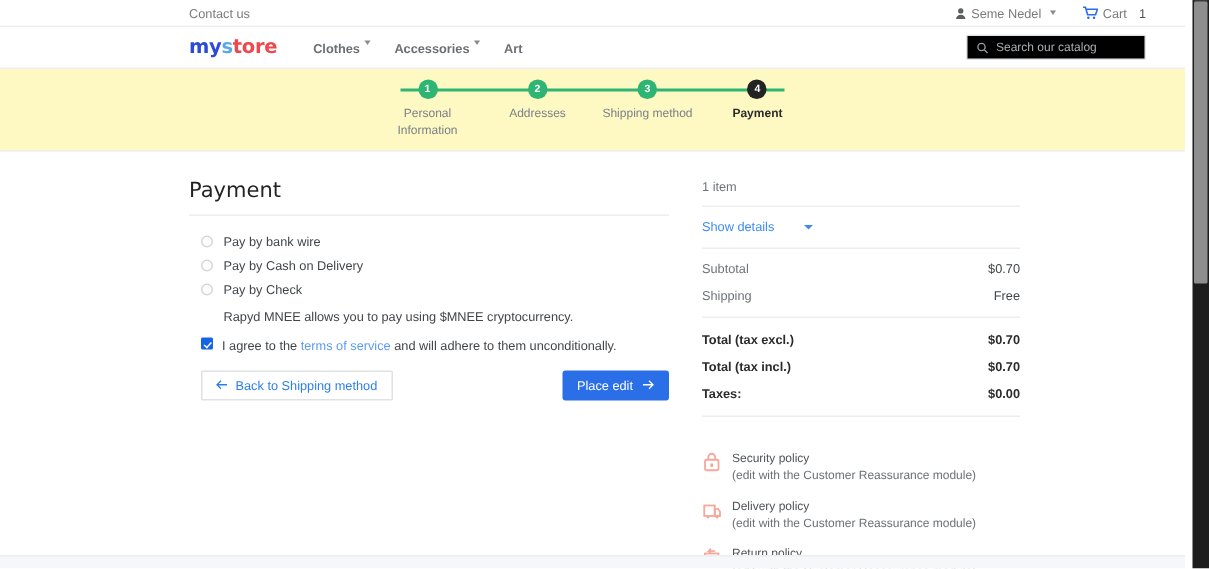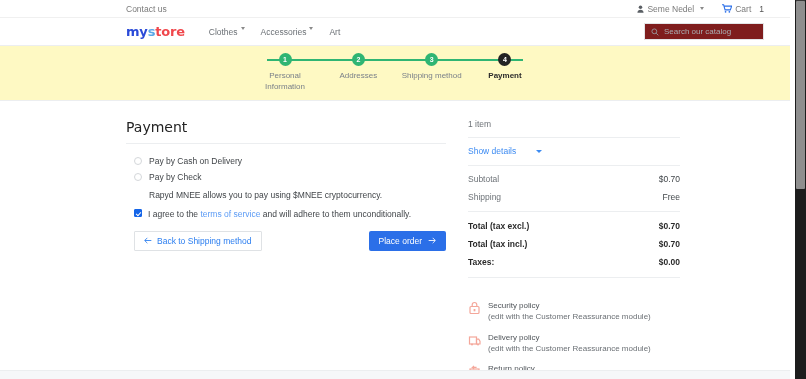--- a/index.html
+++ b/index.html
@@ -76,29 +76,29 @@
     font-family: "DejaVu Sans", sans-serif;
   }
   .logo .b1 { color: #2b4bd8; }
   .logo .b2 { color: #5aa8e8; }
   .logo .r1 { color: #f0474c; }
   .nav {
     display: flex; align-items: center; gap: 16px;
     margin-left: 24px;
     font-size: 8.5px; color: #6b7075;
   }
-  .nav-item { display: flex; white-space: nowrap; }
+  .nav-item { display: flex; white-space: nowrap; font-weight: bold; }
   .header .spacer { flex: 1; }
   .search {
     width: 120px; height: 17px;
     border: 1px solid #e3e5e7;
     border-radius: 1px;
     display: flex; align-items: center;
     padding: 0 6px;
-    background: #7f1d1d;
+    background: #000000;
     margin-left: 24px;
   }
   .search input {
     border: 0; outline: 0; background: transparent;
     font-family: "Liberation Sans", sans-serif;
     font-size: 8px; color: #9a9fa4;
     margin-left: 5px; width: 100%;
   }
   .search input::placeholder { color: #a9aeb3; }
 
@@ -363,20 +363,24 @@
     </div>
 
     <div class="content">
 
       <div class="col-left">
         <div class="page-title">Payment</div>
 
         <div class="pay-options">
           <div class="pay-row">
             <span class="radio"></span>
+            <span>Pay by bank wire</span>
+          </div>
+          <div class="pay-row">
+            <span class="radio"></span>
             <span>Pay by Cash on Delivery</span>
           </div>
           <div class="pay-row">
             <span class="radio"></span>
             <span>Pay by Check</span>
           </div>
           <div class="pay-note">Rapyd MNEE allows you to pay using $MNEE cryptocurrency.</div>
 
           <div class="terms">
             <span class="checkbox"></span>
@@ -386,21 +390,21 @@
           <div class="btn-row">
             <button class="btn-back">
               <span>
                 <svg width="8" height="7" viewBox="0 0 12 10">
                     <path d="M11 5H1.5M5 1L1 5l4 4" fill="none" stroke="#2b7ef0" stroke-width="1.3"></path>
                   </svg>
               </span>
               <span>Back to Shipping method</span>
             </button>
             <button class="btn-place">
-              <span>Place order</span>
+              <span>Place edit</span>
               <span>
                 <svg width="8" height="7" viewBox="0 0 12 10">
                     <path d="M1 5h9.5M7 1l4 4-4 4" fill="none" stroke="#ffffff" stroke-width="1.3"></path>
                   </svg>
               </span>
             </button>
           </div>
         </div>
       </div>
 

